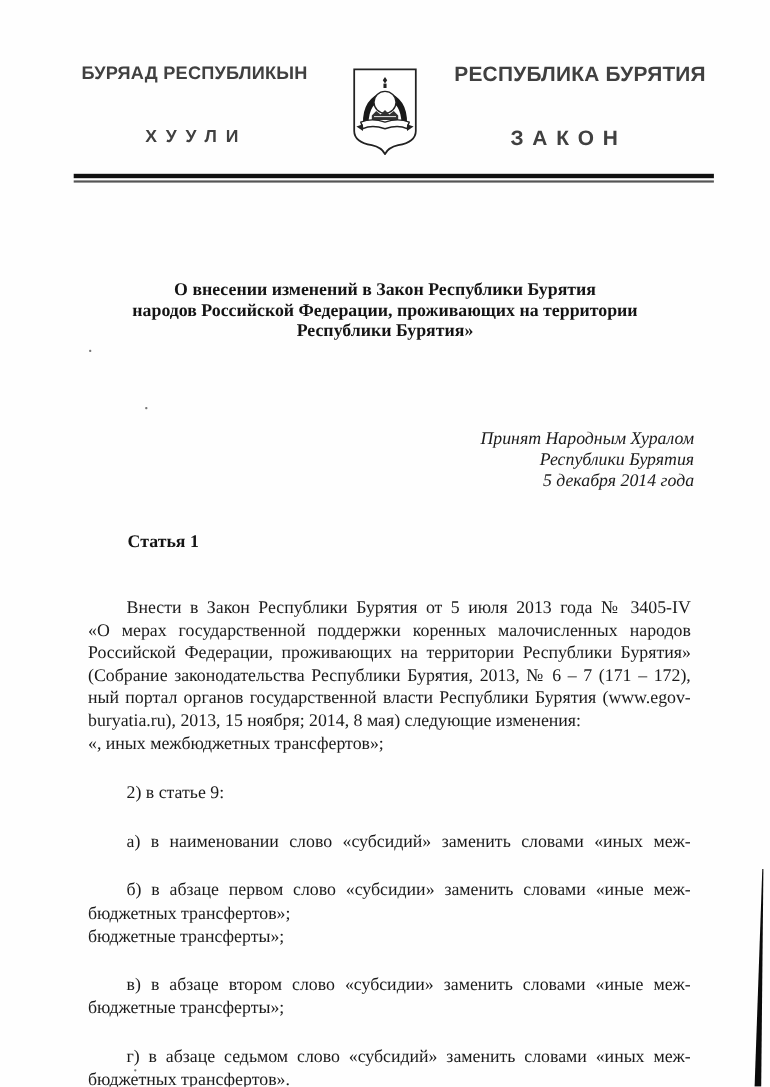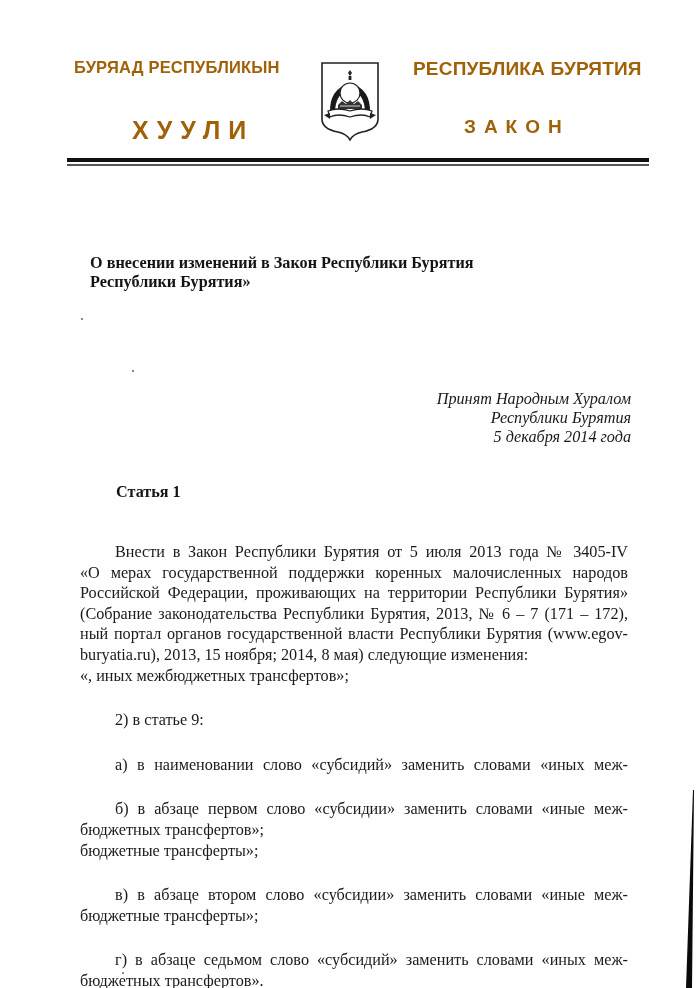--- a/index.html
+++ b/index.html
@@ -17,26 +17,26 @@
   .page {
     position: absolute;
     left: 0; top: 0;
     width: 700px; height: 988px;
     background: #fefefe;
   }
   .hdr {
     position: absolute;
     font-family: "Liberation Sans", sans-serif;
     font-weight: bold;
-    color: #a16207;
+    color: #404040;
     white-space: nowrap;
   }
   .hdr-left-top { left: 74px; top: 58px; font-size: 16.5px; letter-spacing: 0.2px; }
   .hdr-right-top { left: 413px; top: 58px; font-size: 19px; letter-spacing: 0.2px; }
-  .hdr-left-bot { left: 132px; top: 116px; font-size: 25px; letter-spacing: 8px; }
+  .hdr-left-bot { left: 132px; top: 116px; font-size: 16px; letter-spacing: 8px; }
   .hdr-right-bot { left: 464px; top: 116px; font-size: 19px; letter-spacing: 8px; }
 
   .emblem {
     position: absolute;
     left: 320px; top: 61px;
     width: 60px; height: 80px;
   }
   .rule-thick {
     position: absolute;
     left: 67px; top: 158px;
@@ -47,20 +47,21 @@
     position: absolute;
     left: 67px; top: 164px;
     width: 582px; height: 1.5px;
     background: #555555;
   }
 
   .title {
     position: absolute;
     left: 90px; top: 254px;
     width: 520px;
+    text-align: center;
     font-family: "Liberation Serif", serif;
     font-weight: bold;
     font-size: 16.2px;
     line-height: 18.5px;
     color: #141414;
   }
   .title div { white-space: nowrap; }
 
   .adopted {
     position: absolute;
@@ -137,20 +138,21 @@
       <path d="M4,54 L10,52 L10,58 Z" fill="#222"></path>
       <path d="M56,54 L50,52 L50,58 Z" fill="#222"></path>
     </svg>
   </div>
 
   <div class="rule-thick"></div>
   <div class="rule-thin"></div>
 
   <div class="title">
     <div>О внесении изменений в Закон Республики Бурятия</div>
+    <div>народов Российской Федерации, проживающих на территории</div>
     <div>Республики Бурятия»</div>
   </div>
 
   <div class="adopted">
     <div>Принят Народным Хуралом</div>
     <div>Республики Бурятия</div>
     <div>5 декабря 2014 года</div>
   </div>
 
   <div class="article-title">Статья 1</div>

